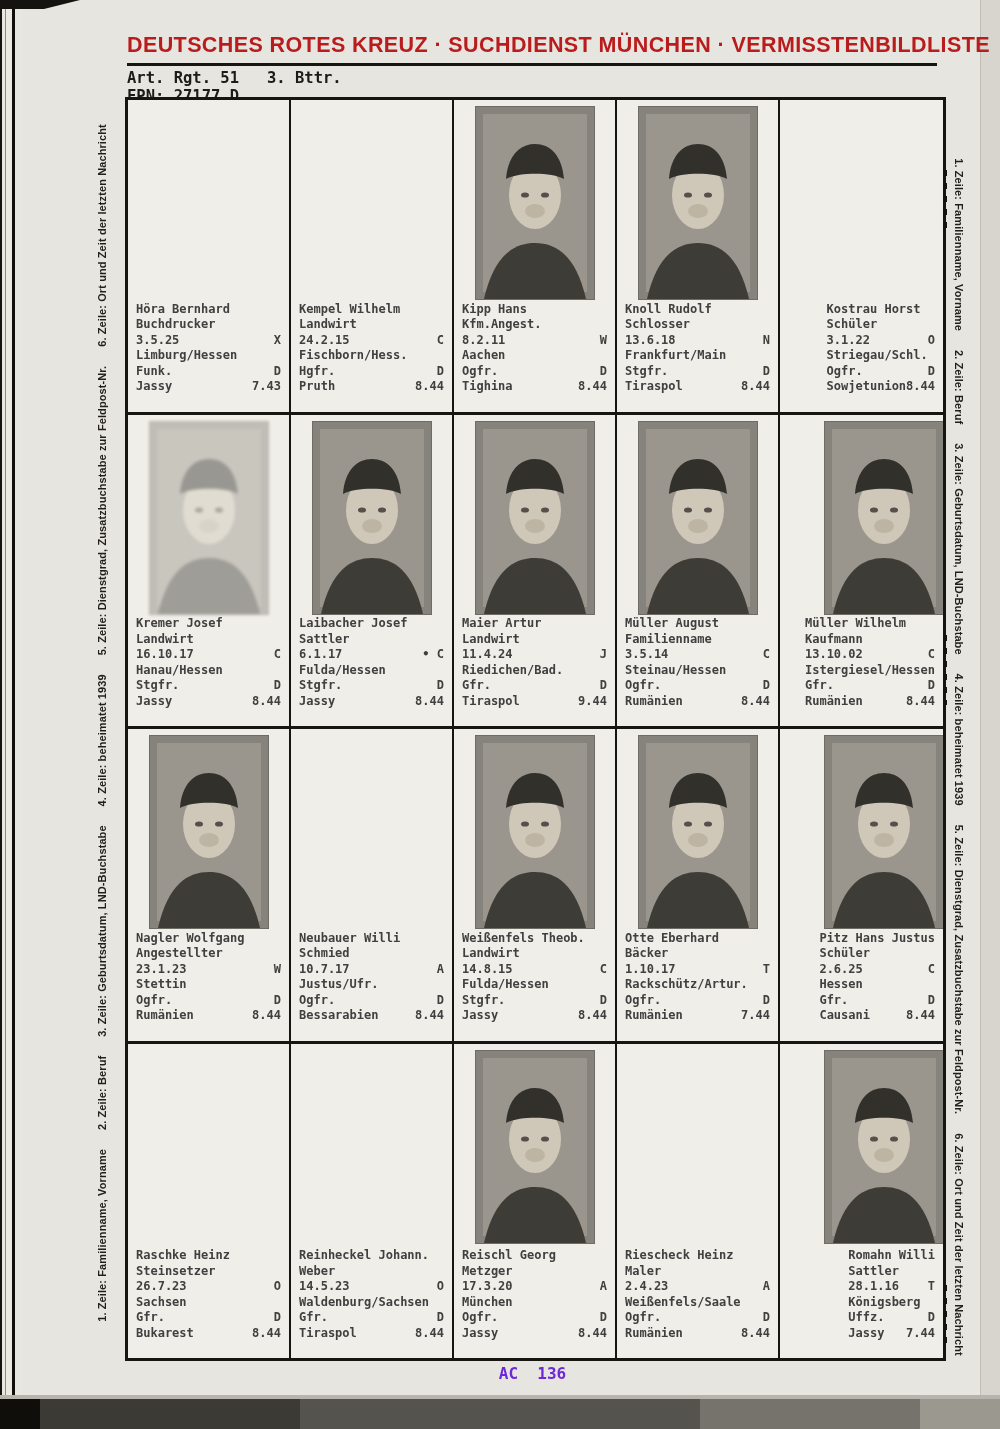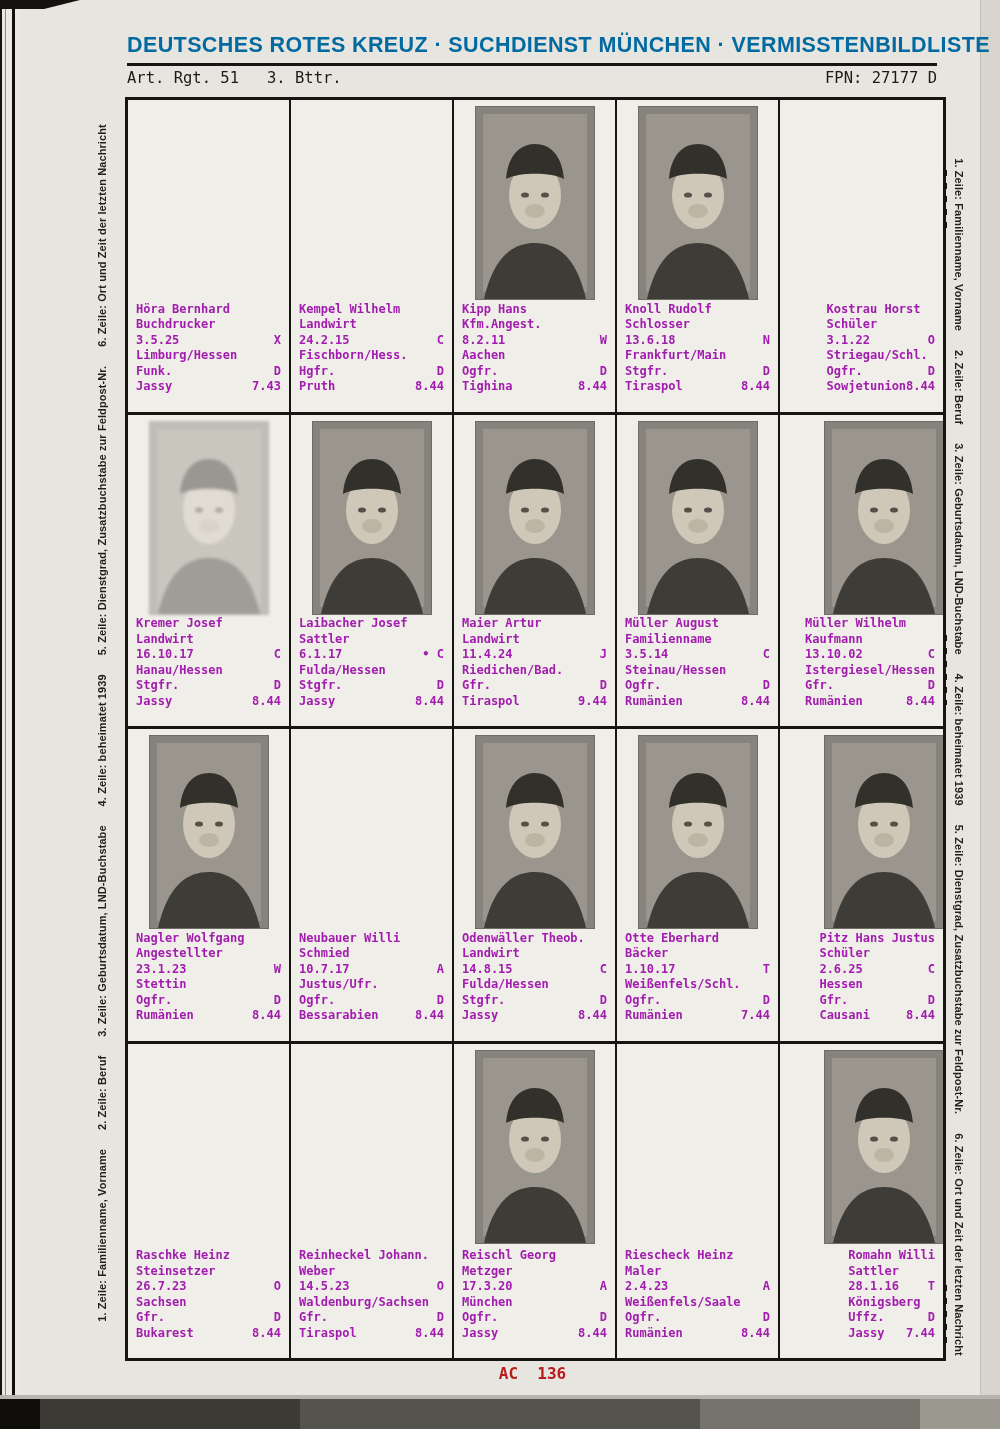--- a/index.html
+++ b/index.html
@@ -19,60 +19,60 @@
     background:linear-gradient(90deg,#c2bfb8 0 1px,#d8d5ce 1px 100%);}
   .scan-edge-bottom{
     position:absolute;left:0;bottom:0;width:1000px;height:30px;
     background:linear-gradient(90deg,#0f0e0a 0 40px,#3c3a35 40px 300px,#55534e 300px 700px,#76736d 700px 920px,#9b988f 920px 100%);
     box-shadow:0 -4px 0 #b7b4ad;
   }
   
   .title{
     position:absolute;left:127px;top:33px;width:810px;
     font-family:"Liberation Sans",sans-serif;font-weight:bold;
-    font-size:21.5px;letter-spacing:.4px;color:#0369a1;
+    font-size:21.5px;letter-spacing:.4px;color:#b91c1c;
     border-bottom:3px solid #171614;padding-bottom:5px;white-space:pre;
   }
   .subheader{
     position:absolute;left:127px;top:69px;width:810px;
     display:flex;justify-content:space-between;
-    font-weight:normal;font-size:15.5px;color:#1c1b18;white-space:pre;
+    font-weight:bold;font-size:15.5px;color:#1c1b18;white-space:pre;flex-direction:column;
   }
   
   .grid{
     position:absolute;left:125px;top:97px;width:815px;height:1258px;
     border:3px solid #161511;background:#f0eee8;
     display:grid;grid-template-columns:repeat(5,1fr);grid-template-rows:repeat(4,1fr);
   }
   .cell{
     border-right:2px solid #161511;border-bottom:3px solid #161511;
     display:flex;flex-direction:column;overflow:hidden;background:#f0eee8;
   }
   .cell:nth-child(5n){border-right:none;align-items:flex-end;}
   .cell:nth-child(n+16){border-bottom:none;}
   .photo-area{flex:1;display:flex;justify-content:center;align-items:flex-start;padding-top:7px;}
   .photo{width:118px;height:192px;background:#8b8880;box-shadow:0 0 0 1px #6f6c65;}
   .photo svg{display:block;width:100%;height:100%;}
   .photo.faded{opacity:.45;filter:blur(1.5px);}
   .text-area{
     height:104px;flex:none;padding:1px 8px 6px 8px;
-    font-size:12px;font-weight:bold;line-height:15.5px;color:#a21caf;
+    font-size:12px;font-weight:bold;line-height:15.5px;color:#404040;
   }
   .line{display:flex;justify-content:space-between;white-space:pre;}
   
   .side-legend{
     position:absolute;font-family:"Liberation Sans",sans-serif;font-weight:bold;
     font-size:11px;color:#201f1c;white-space:pre;letter-spacing:.1px;
   }
   .side-legend.left{top:723px;left:102px;transform:translate(-50%,-50%) rotate(-90deg);}
   .side-legend.right{top:757px;left:959px;transform:translate(-50%,-50%) rotate(90deg);}
   
   .footer{
     position:absolute;left:125px;top:1364px;width:815px;text-align:center;
-    font-weight:bold;font-size:16px;color:#b91c1c;white-space:pre;
+    font-weight:bold;font-size:16px;color:#6d28d9;white-space:pre;
   }
   
   .ticks{position:absolute;width:4px;background:repeating-linear-gradient(180deg,#14130f 0 6px,transparent 6px 13px);}
   .ticks.t1{left:943px;top:170px;height:60px;}
   .ticks.t2{left:943px;top:635px;height:70px;}
   .ticks.t3{left:943px;top:1285px;height:65px;}
 </style>
 </head>
 <body>
 
@@ -569,21 +569,21 @@
           <ellipse cx="59" cy="88" rx="26" ry="34" fill="#cfc8b9"></ellipse>
           <path d="M30,72 C32,48 44,37 59,37 C74,37 86,48 88,72 C76,65 42,65 30,72 Z" fill="#32302b"></path>
           <ellipse cx="49" cy="88" rx="4" ry="2.6" fill="#55504a"></ellipse>
           <ellipse cx="69" cy="88" rx="4" ry="2.6" fill="#55504a"></ellipse>
           <ellipse cx="59" cy="104" rx="10" ry="7" fill="#bdb4a4"></ellipse>
         </svg>
       </div>
     </div>
     <div class="text-area">
       <div class="line">
-        <span>Odenwäller Theob.</span>
+        <span>Weißenfels Theob.</span>
       </div>
       <div class="line">
         <span>Landwirt</span>
       </div>
       <div class="line">
         <span>14.8.15</span>
         <span>C</span>
       </div>
       <div class="line">
         <span>Fulda/Hessen</span>
@@ -618,21 +618,21 @@
         <span>Otte Eberhard</span>
       </div>
       <div class="line">
         <span>Bäcker</span>
       </div>
       <div class="line">
         <span>1.10.17</span>
         <span>T</span>
       </div>
       <div class="line">
-        <span>Weißenfels/Schl.</span>
+        <span>Rackschütz/Artur.</span>
       </div>
       <div class="line">
         <span>Ogfr.</span>
         <span>D</span>
       </div>
       <div class="line">
         <span>Rumänien</span>
         <span>7.44</span>
       </div>
     </div>

